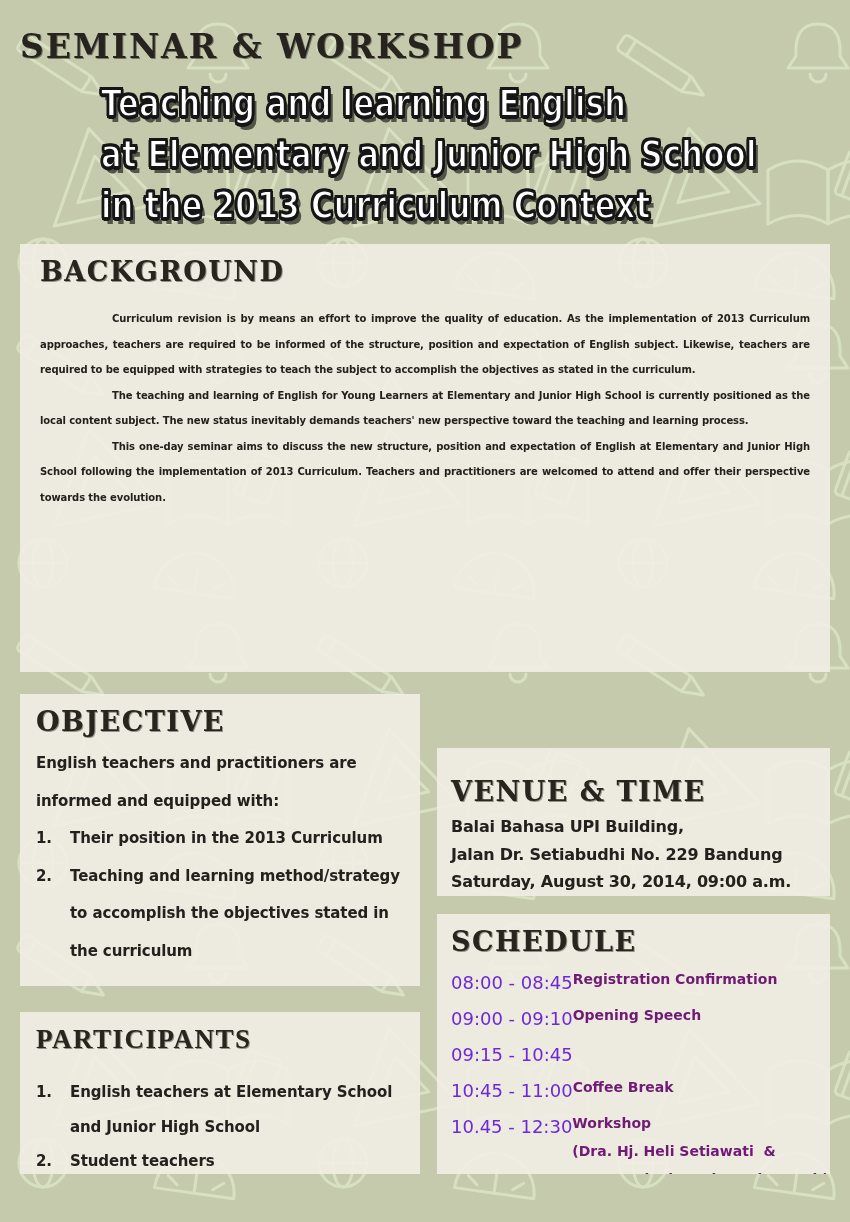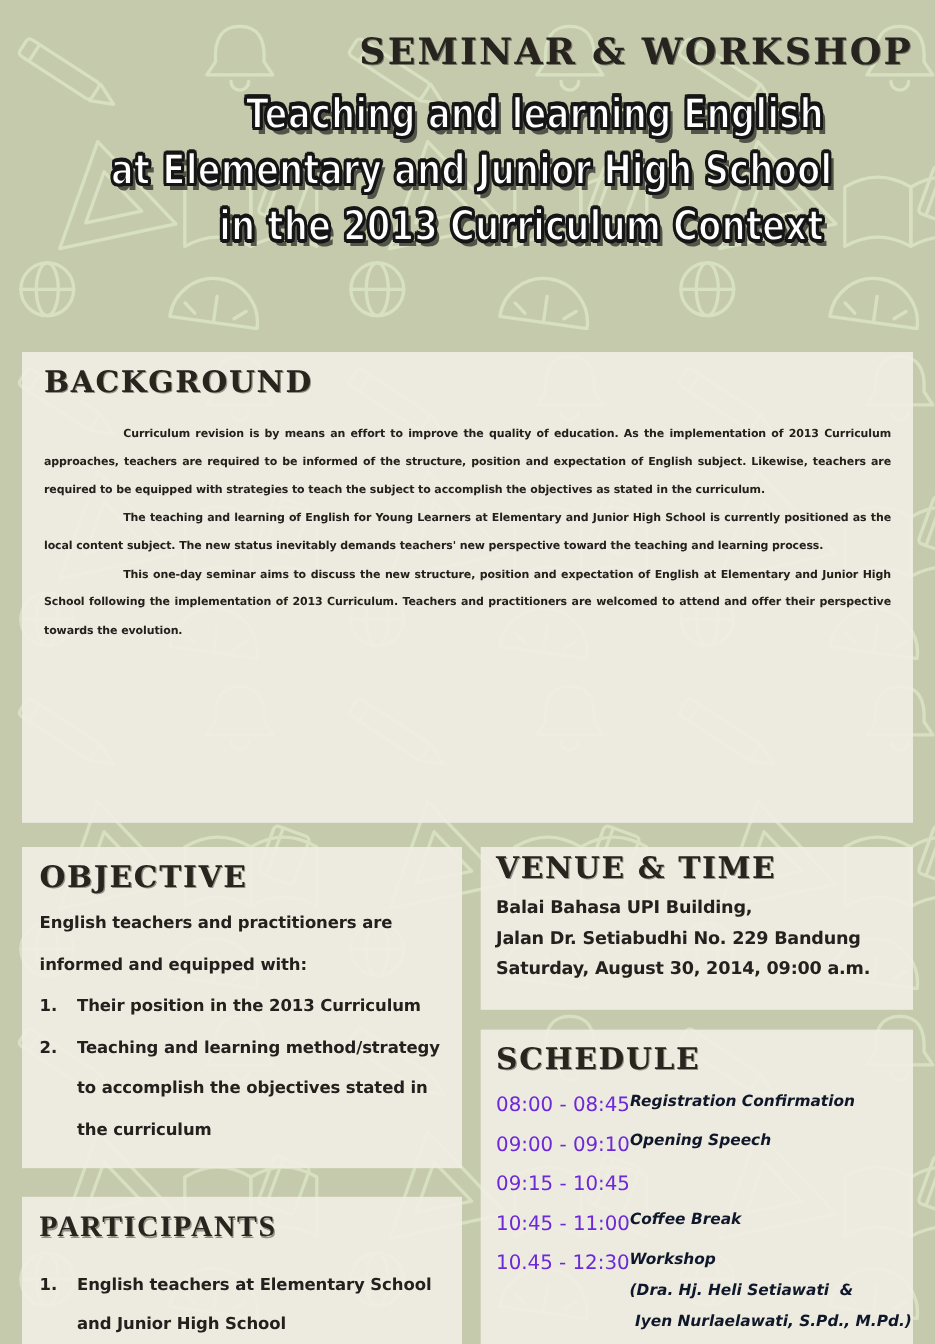--- a/index.html
+++ b/index.html
@@ -21,22 +21,22 @@
   }
   .content {
     position: absolute;
     inset: 0;
     z-index: 1;
     padding: 0 20px;
   }
 
   
   .poster-header {
-    height: 320px;
-    text-align: right;
+    height: 244px;
+    text-align: left;
   }
   .kicker {
     padding-top: 27px;
     font-family: "DejaVu Serif", "Liberation Serif", serif;
     font-weight: bold;
     font-size: 33px;
     letter-spacing: 2px;
     color: #272420;
     text-shadow: 1px 1px 0 rgba(39,36,32,.5);
   }
@@ -85,21 +85,21 @@
     letter-spacing: -0.1px;
     line-height: 2.55;
     text-align: justify;
     text-indent: 72px;
   }
 
   .cols {
     margin-top: 22px;
     display: flex;
     gap: 17px;
-    align-items: flex-start;
+    align-items: flex-end;
   }
   .col-left  { width: 400px; }
   .col-right { width: 393px; }
 
   .objective-panel {
     height: 292px;
     padding: 12px 16px;
   }
   .objective-panel h2 { margin-bottom: 8px; }
   .intro, .list-item {
@@ -116,57 +116,56 @@
   .participants-panel {
     margin-top: 26px;
     height: 162px;
     padding: 12px 16px;
   }
   .participants-panel h2 { margin-bottom: 20px; font-family: Liberation Serif, serif; }
   .participants-panel .list-item { line-height: 2.3; }
 
   .venue-panel {
     height: 148px;
-    padding: 4px 14px;
+    padding: 28px 14px;
   }
   .venue-panel h2 { margin-bottom: 6px; }
   .vline {
     font-size: 16px;
     font-weight: bold;
     color: #23211d;
     letter-spacing: -0.2px;
     line-height: 1.72;
   }
 
   .schedule-panel {
     margin-top: 18px;
-    height: 312px;
+    height: 260px;
     padding: 12px 12px 10px 14px;
   }
   .schedule-panel h2 { margin-bottom: 8px; }
   .srow {
     display: flex;
     align-items: flex-start;
   }
   .stime {
     flex: 0 0 120px;
     font-size: 18px;
     font-weight: normal;
     color: #6d28d9;
     line-height: 2;
     white-space: pre;
   }
   .sdesc {
     flex: 1;
     font-size: 14px;
     font-weight: bold;
-    color: #0f172a;
+    color: #701a75;
     line-height: 2;
     white-space: pre;
-    font-style: italic;
   }
 </style>
 </head>
 <body>
 
 <div class="page">
 
   <svg class="doodles" width="850" height="1222" aria-hidden="true">
     <defs>
       <pattern id="dp" width="300" height="300" patternUnits="userSpaceOnUse">

